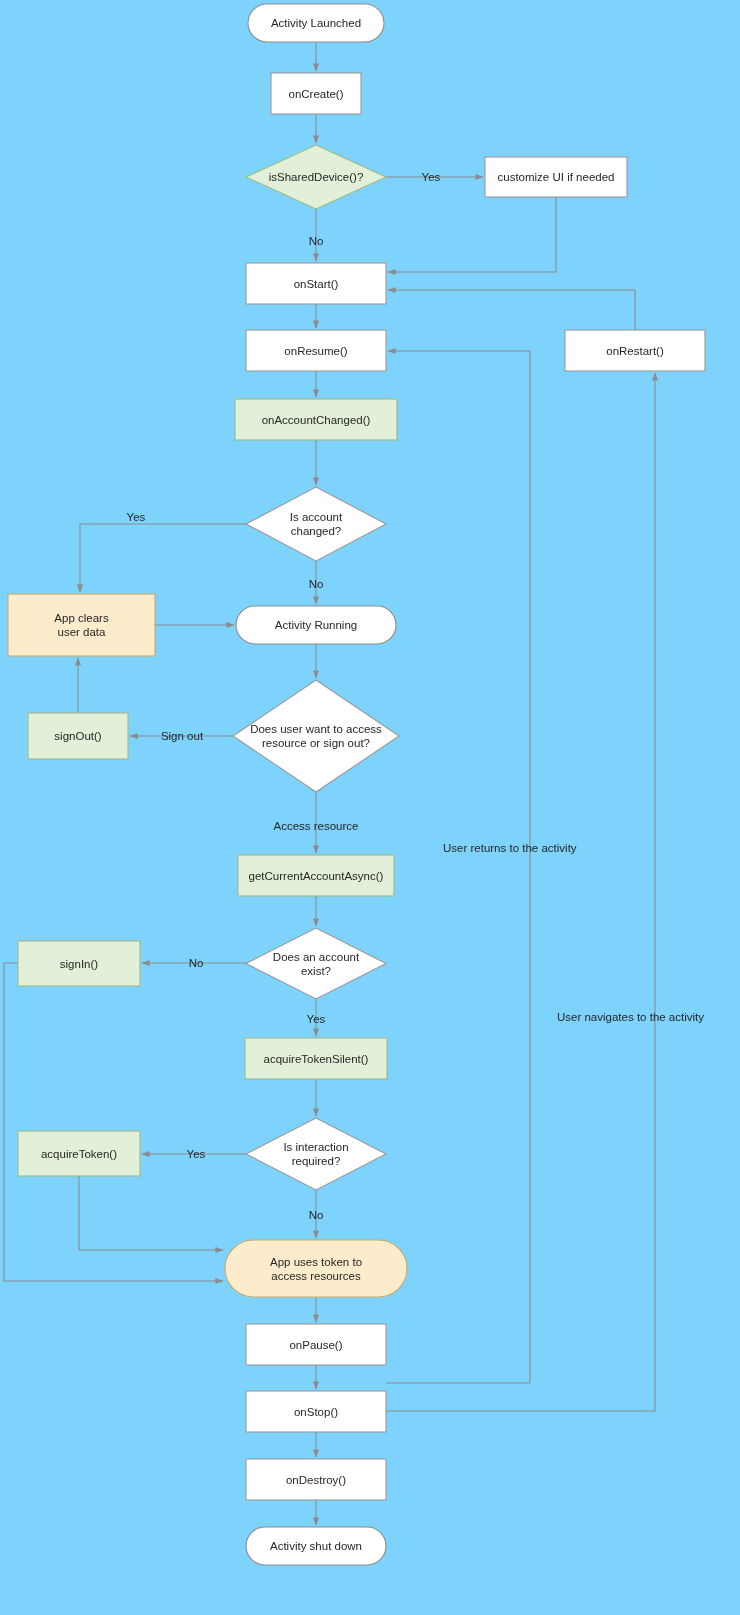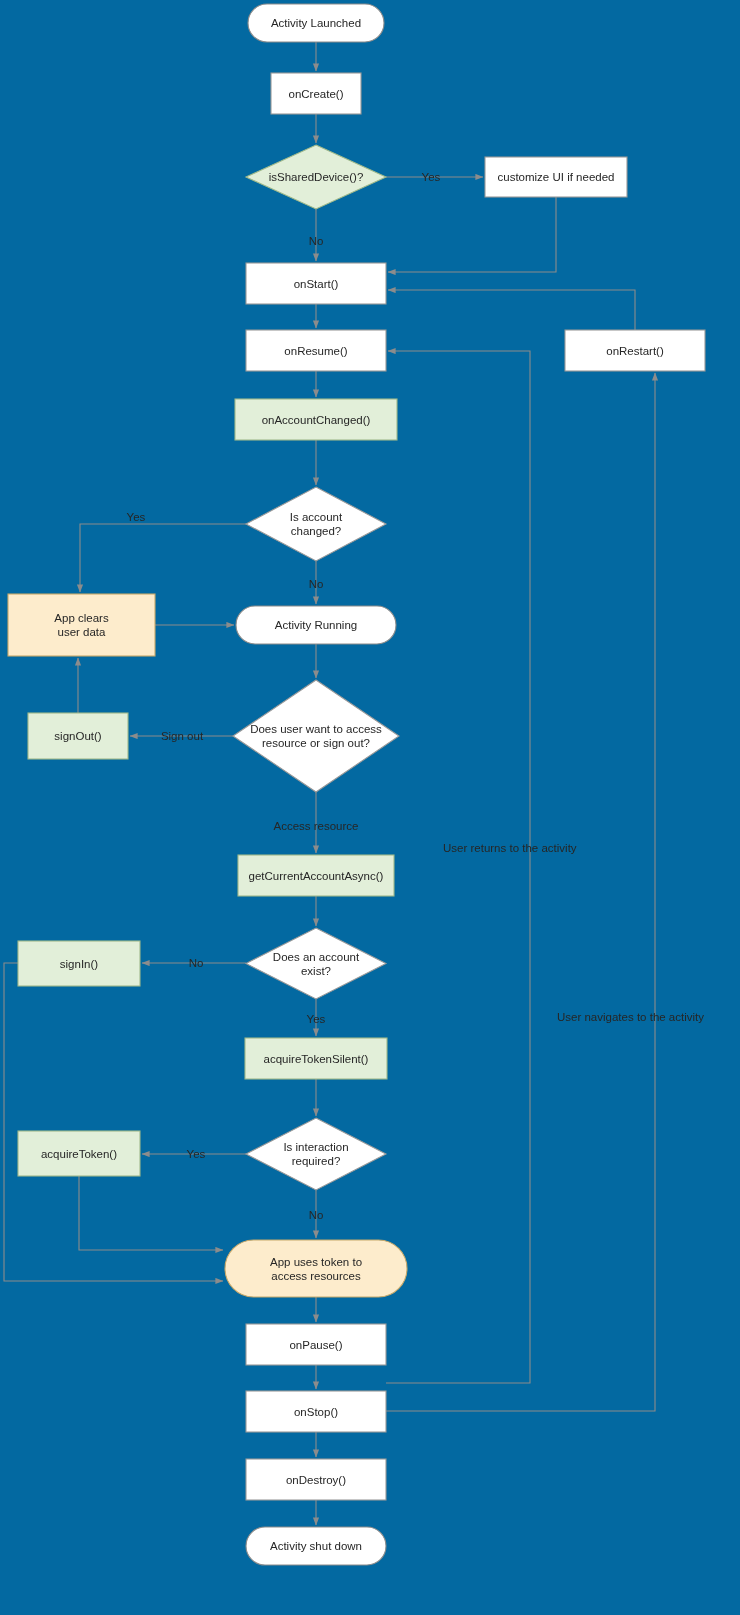--- a/index.html
+++ b/index.html
@@ -1,17 +1,17 @@
 <!DOCTYPE html>
 <html><head>
 <meta charset="utf-8">
 <style>
   html,body{margin:0;padding:0;background:#ffffff;}
   body{font-family:"Liberation Sans","DejaVu Sans",sans-serif;}
-  #canvas{position:relative;width:740px;height:1615px;background:#0369a1;overflow:hidden;}
+  #canvas{position:relative;width:740px;height:1615px;background:#7dd3fc;overflow:hidden;}
   svg#diagram{position:absolute;left:0;top:0;width:740px;height:1615px;}
   .node-text{font-family:"Liberation Sans","DejaVu Sans",sans-serif;font-size:11.5px;fill:#262626;}
   .edge-label{font-family:"Liberation Sans","DejaVu Sans",sans-serif;font-size:11.5px;fill:#262626;}
   .shape{stroke-width:1.1;}
   .lane{fill:none;stroke:#8c8c8c;stroke-width:1.1;}
 </style>
 </head>
 <body>
 
 <div id="canvas">

